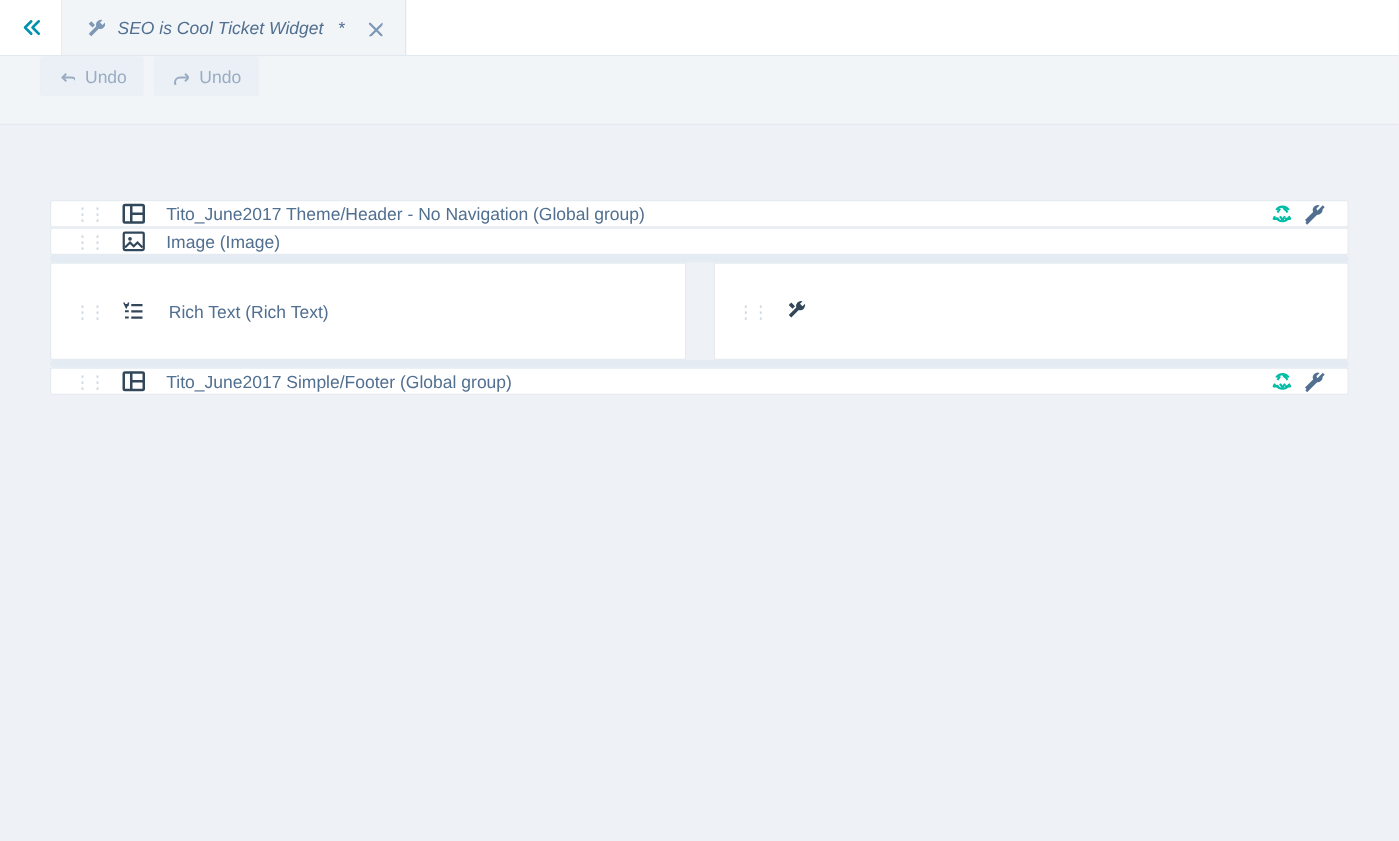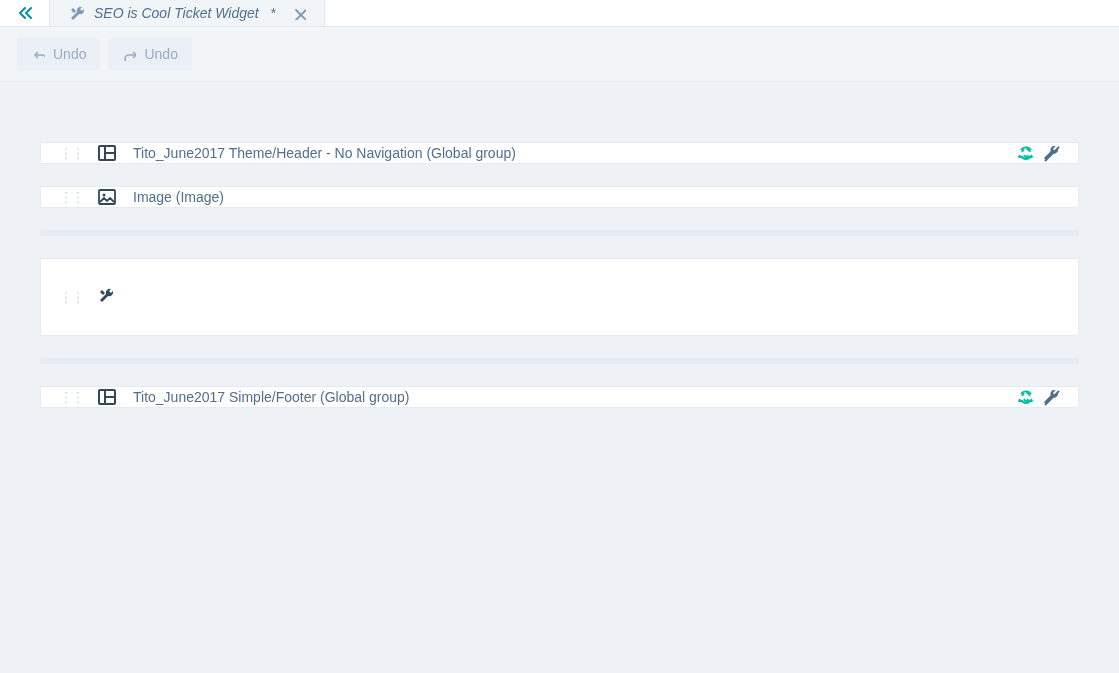--- a/index.html
+++ b/index.html
@@ -7,21 +7,21 @@
     font-family: -apple-system, BlinkMacSystemFont, "Segoe UI", Helvetica, Arial, sans-serif;
     background: #eef2f6;
     color: #33475b;
     width: 1119px;
     height: 673px;
     overflow: hidden;
   }
 
   
   .tab-strip {
-    height: 27px;
+    height: 45px;
     background: #fff;
     display: flex;
     align-items: stretch;
     border-bottom: 1px solid #e1e8ef;
   }
   .collapse-btn {
     width: 50px;
     display: flex;
     align-items: center;
     justify-content: center;
@@ -49,22 +49,22 @@
   .tab .label { flex: 0 1 auto; }
   .tab .close { color: #7c98b6; font-size: 14px; margin-left: 6px; }
   .tab.italic .label { font-style: italic; }
   .tab .dirty { font-style: normal; margin-left:2px;}
 
   
   .toolbar {
     height: 55px;
     background: #f2f5f8;
     display: flex;
-    align-items: center;
-    padding: 0 17px;
+    align-items: flex-start;
+    padding: 0 32px;
     gap: 8px;
     border-bottom: 1px solid #e1e8ef;
   }
   .tool-btn {
     display: flex;
     align-items: center;
     gap: 8px;
     background: #eaf0f6;
     color: #99acc2;
     padding: 8px 14px;
@@ -72,21 +72,20 @@
     font-size: 14px;
     cursor: not-allowed;
   }
   .tool-btn svg { width:14px; height:14px; }
 
   
   .canvas {
     padding: 60px 40px 30px 40px;
     display: flex;
     flex-direction: column;
-    gap: 22px;
   }
   .row { display:flex; gap:22px; }
   .module {
     background: #fff;
     border-radius: 2px;
     border: 1px solid #e6ebf1;
     height: 78px;
     display: flex;
     align-items: center;
     padding: 0 18px;
@@ -248,20 +247,29 @@
       </span>
     <span class="mod-title">Image (Image)</span>
   </div>
 
   <div class="divider"></div>
 
   <div class="row">
     <div class="module">
       <span class="drag-handle"></span>
       <span class="mod-icon">
+          <svg width="24" height="20">
+            <use href="#i-richtext"></use>
+          </svg>
+        </span>
+      <span class="mod-title">Rich Text (Rich Text)</span>
+    </div>
+    <div class="module">
+      <span class="drag-handle"></span>
+      <span class="mod-icon">
           <svg width="22" height="20">
             <use href="#i-tools"></use>
           </svg>
         </span>
     </div>
   </div>
 
   <div class="divider"></div>
 
   <div class="module">

